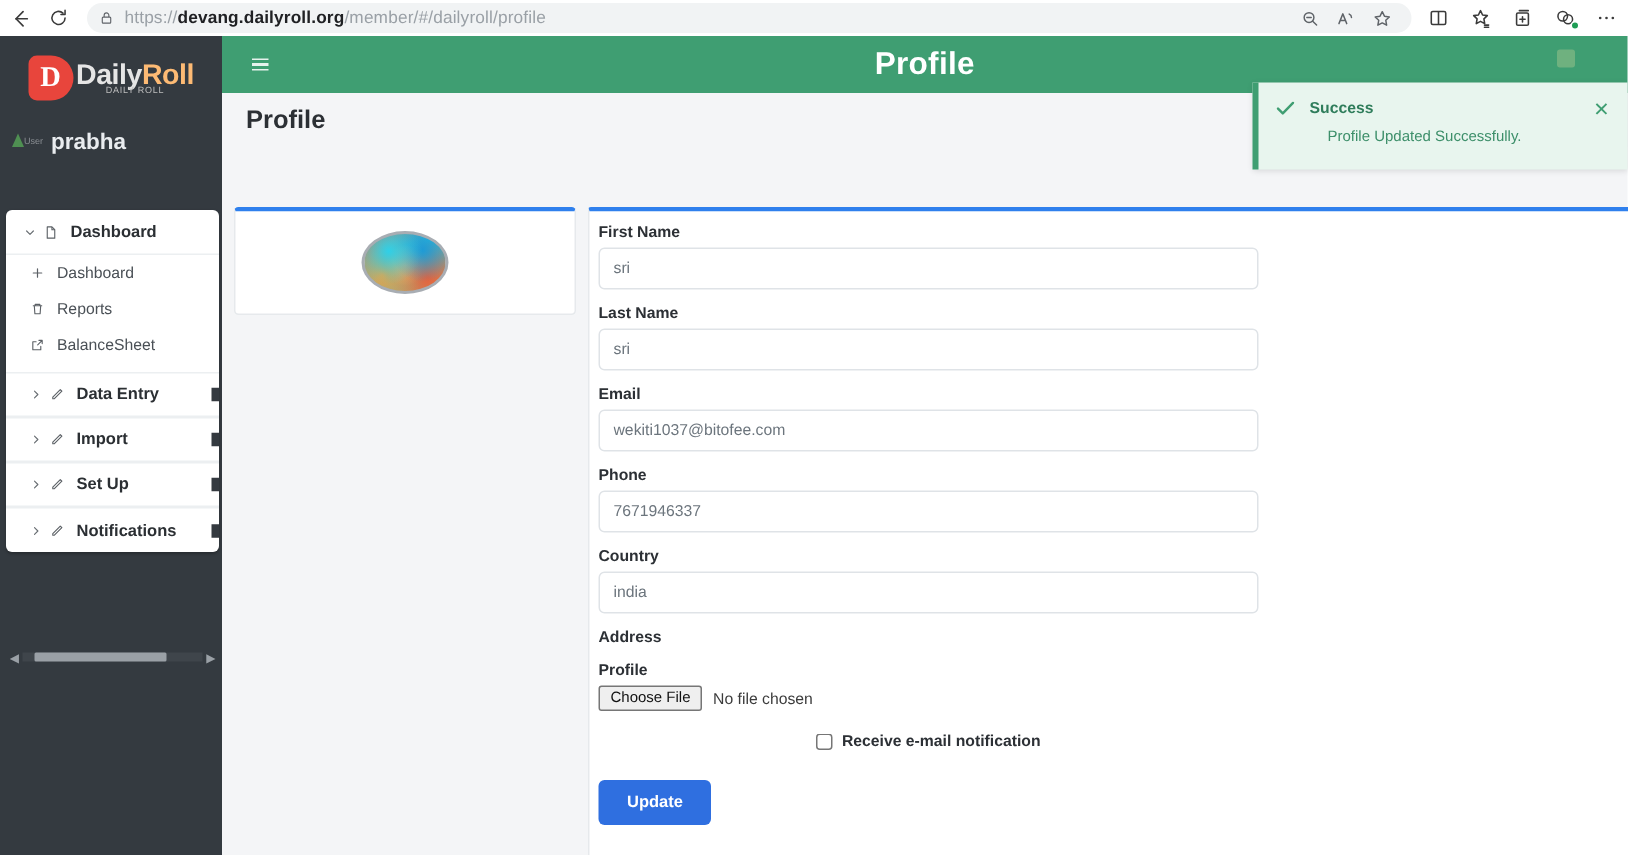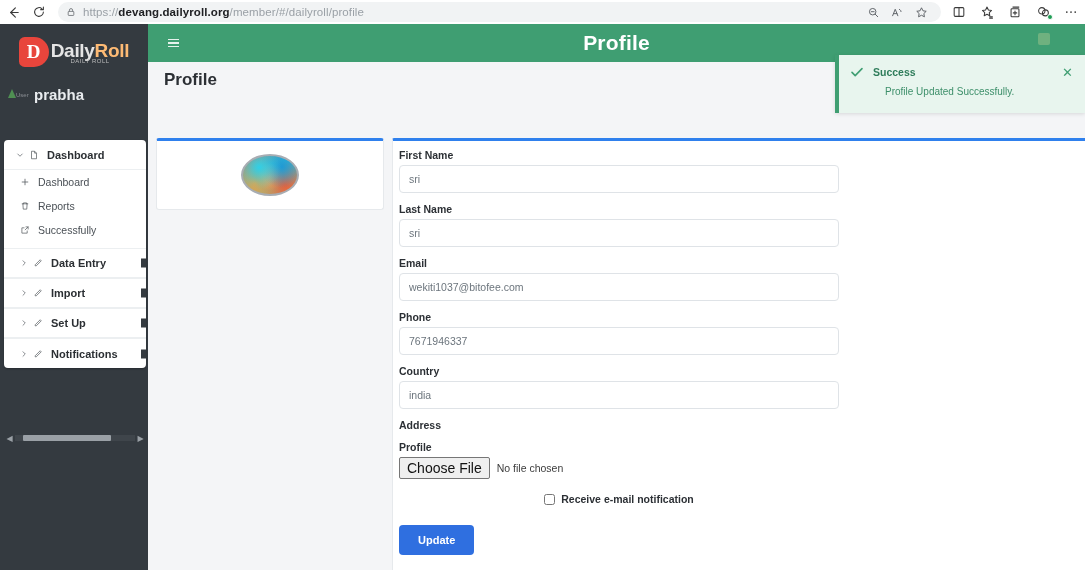--- a/index.html
+++ b/index.html
@@ -240,21 +240,21 @@
     padding: 0 9px;
     font-size: 10.5px; color: #6c757d;
     font-family: "Liberation Sans", sans-serif;
     background: #fff;
     outline: none;
   }
   .field input::placeholder { color: #adb5bd; }
 
   .file-row { display: flex; align-items: center; }
   .file-btn {
-    font-size: 14px; color: #111;
+    font-size: 10px; color: #111;
     background: #efefef;
     border: 1px solid #767676;
     border-radius: 2px;
     padding: 2px 7px;
     font-family: "Liberation Sans", sans-serif;
     cursor: default;
   }
   .file-name { font-size: 10.5px; color: #3c3c3c; margin-left: 7px; }
 
   .check-row {
@@ -440,21 +440,21 @@
         <span>Reports</span>
       </div>
 
       <div class="sub-item">
         <span class="sic">
           <svg width="10" height="10" viewBox="0 0 16 16" fill="none" stroke="currentColor" stroke-width="1.2">
               <path d="M9.5 3H13v3.5M13 3L8.2 7.8" stroke-linecap="round" stroke-linejoin="round"></path>
               <path d="M11.5 9.5V13H3V4.5h3.5" stroke-linecap="round" stroke-linejoin="round"></path>
             </svg>
         </span>
-        <span>Successfully</span>
+        <span>BalanceSheet</span>
       </div>
 
       <div class="menu-pad"></div>
 
       <div class="menu-head collapsed">
         <span class="chev">
           <svg width="8" height="8" viewBox="0 0 16 16" fill="none" stroke="currentColor" stroke-width="1.6">
               <path d="M6 3.5L10.5 8 6 12.5" stroke-linecap="round" stroke-linejoin="round"></path>
             </svg>
         </span>

